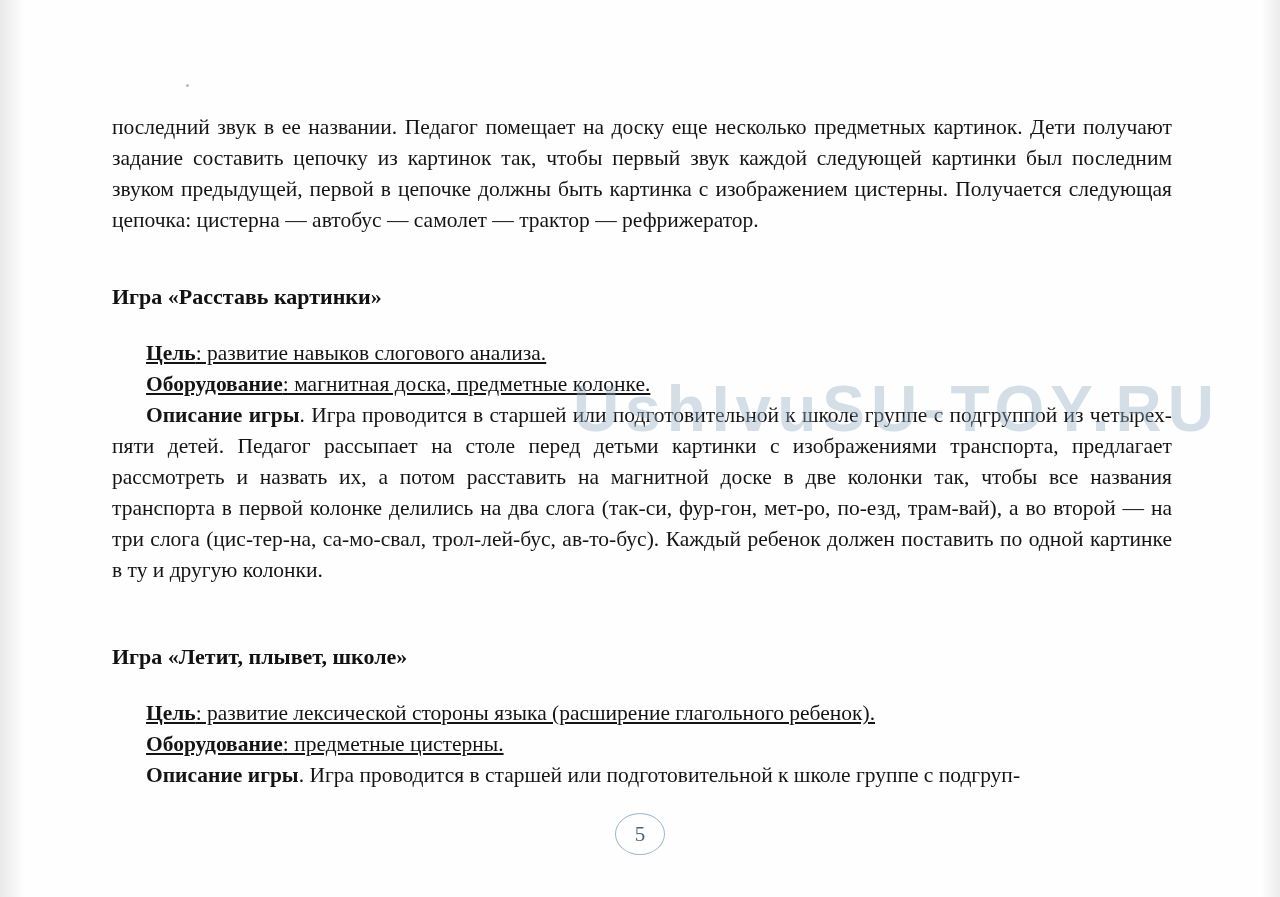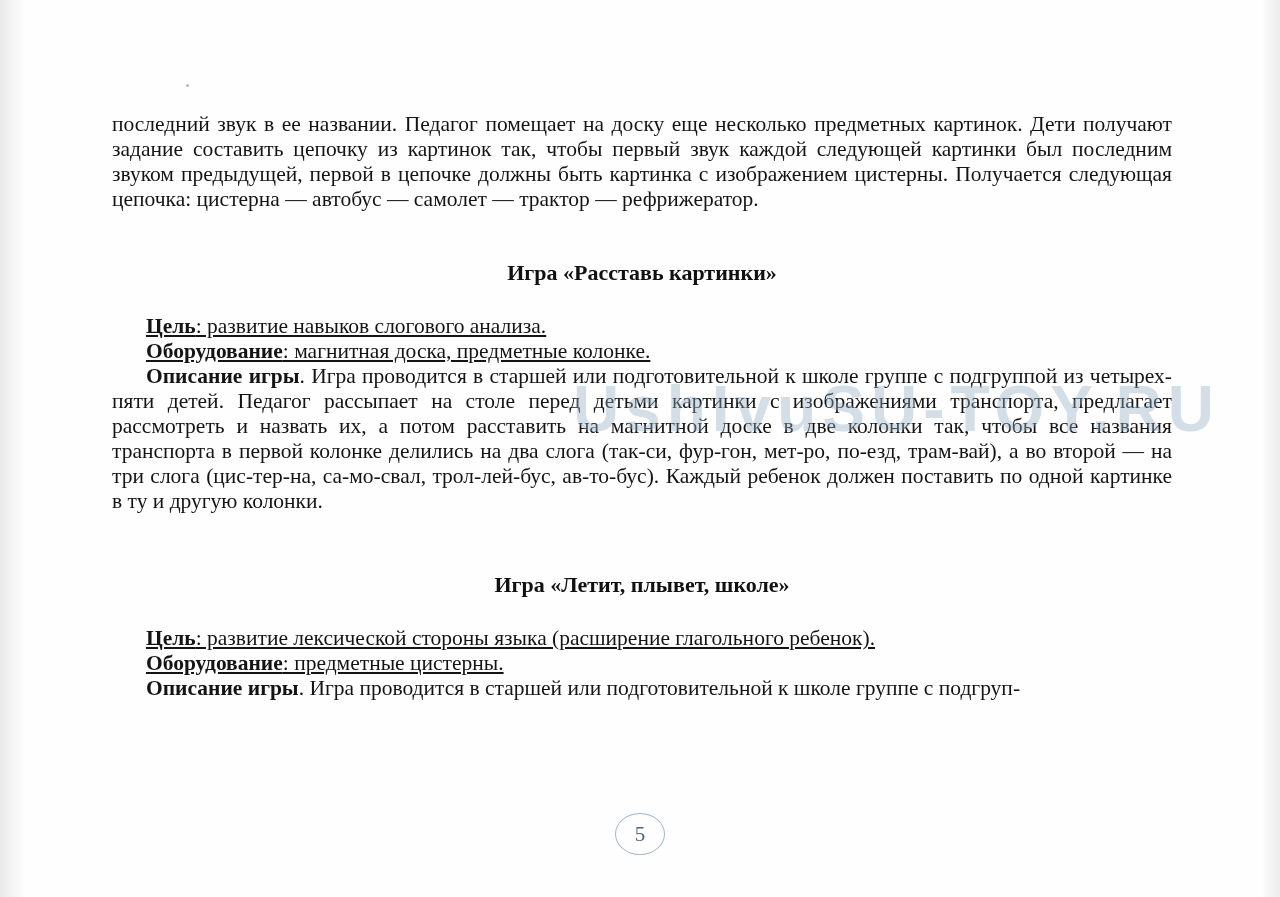--- a/index.html
+++ b/index.html
@@ -43,36 +43,35 @@
   .content {
     position: absolute;
     left: 112px;
     top: 112px;
     width: 1060px;
   }
 
   p.body-text {
     margin: 0;
     font-size: 21.5px;
-    line-height: 25px;
+    line-height: 31px;
     text-align: justify;
     text-justify: inter-word;
     color: #141414;
   }
 
   .para-top {
     margin-bottom: 0;
   }
 
   .game-heading {
     margin: 0;
     font-size: 22px;
     line-height: 30px;
     font-weight: bold;
-    text-align: center;
     color: #111111;
   }
 
   .spacer-lg { height: 46px; }
   .spacer-md { height: 26px; }
   .spacer-xl { height: 56px; }
 
   .indent {
     display: block;
     text-indent: 34px;

